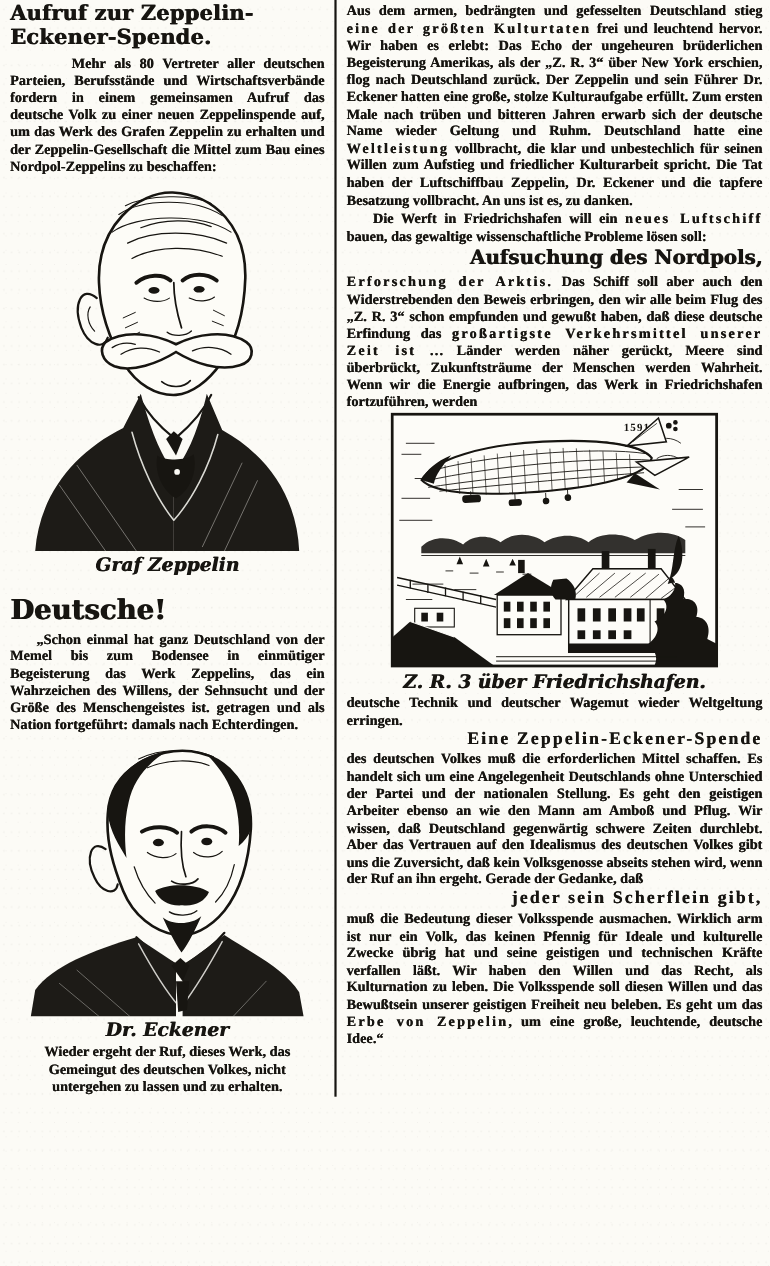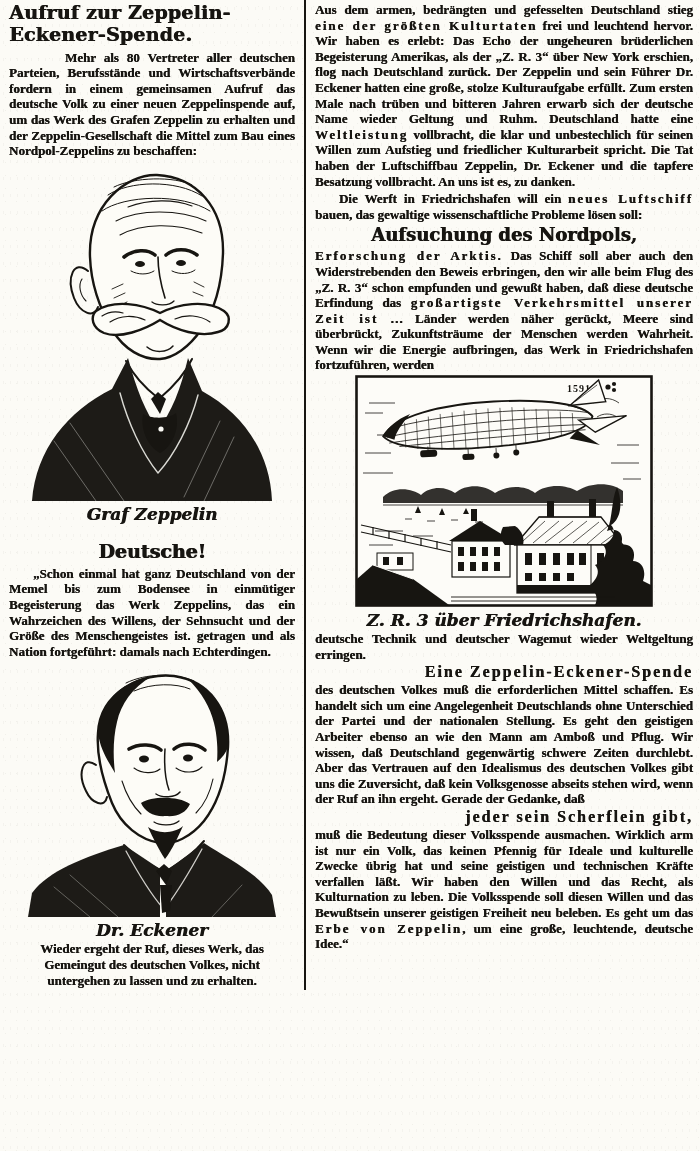--- a/index.html
+++ b/index.html
@@ -31,25 +31,25 @@
     font-family:"DejaVu Serif",serif;font-size:19px;margin:0 0 4px;line-height:1.15;
     text-shadow:.7px 0 currentColor;letter-spacing:.2px;
   }
   .intro{text-indent:56px;}
   .ind{text-indent:24px;}
   .caption{
     font-family:"DejaVu Serif",serif;font-weight:700;text-align:center;
     font-size:17px;margin:3px 0 1px;text-shadow:.6px 0 currentColor;font-style:italic;
   }
   h3.deutsche{
-    font-family:"DejaVu Serif",serif;font-size:19px;text-align:center;
+    font-family:"DejaVu Serif",serif;font-size:25px;
     margin:16px 0 4px;text-shadow:.9px 0 currentColor;
   }
   h3.sub{
-    font-family:"DejaVu Serif",serif;font-size:18px;text-align:center;
+    font-family:"DejaVu Serif",serif;font-size:18px;text-align:right;
     margin:2px 0 3px;text-shadow:.7px 0 currentColor;
   }
   .centerline{
     text-align:right;font-size:16px;line-height:16px;margin:1px 0 2px;
     text-shadow:.3px 0 currentColor;
   }
   .centerp{text-align:center;padding:0 14px;text-indent:0;}
   figure{margin:2px auto;display:block;text-align:center;}
   figure svg{display:block;margin:0 auto;}
 </style>

